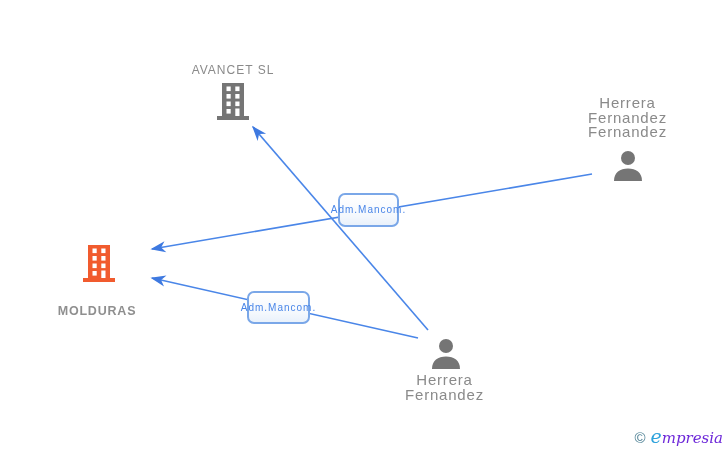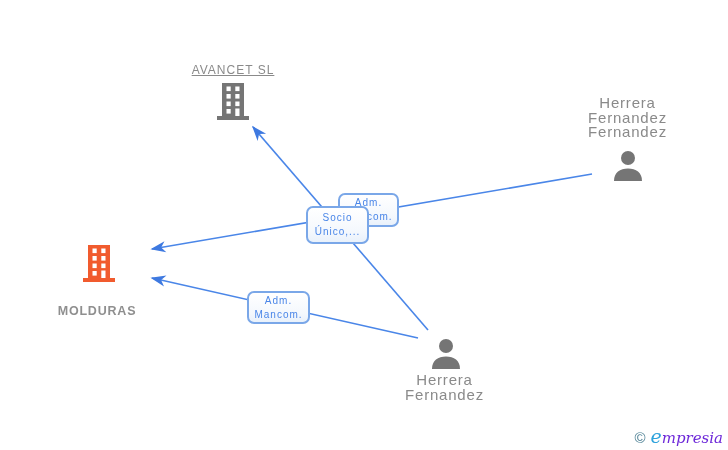--- a/index.html
+++ b/index.html
@@ -21,21 +21,21 @@
     position: absolute;
     z-index: 2;
     background: linear-gradient(180deg, #ffffff 0%, #f4f8fd 70%, #e9f1fb 100%);
     border: 2px solid #7aa7e8;
     border-radius: 7px;
     color: #4a86e8;
     font-size: 10px;
     letter-spacing: 1px;
     line-height: 14px;
     display: flex;
-    flex-direction: column;
+    flex-direction: row;
     align-items: center;
     justify-content: center;
     text-align: center;
     cursor: pointer;
   }
   .edge-label.front { z-index: 3; }
   .node-icon {
     position: absolute;
     z-index: 4;
     cursor: pointer;
@@ -53,21 +53,20 @@
   .node-label.company-main {
     font-weight: bold;
     color: #8f8f8f;
     font-size: 12.5px;
     line-height: 15px;
     margin-top: 16px;
   }
   .node-label.company-sub {
     font-size: 12px;
     letter-spacing: 1px;
-    text-decoration: underline;
   }
   .footer-logo {
     position: absolute;
     right: 5px;
     bottom: 3px;
     z-index: 5;
     display: flex;
     align-items: baseline;
     cursor: pointer;
     font-family: "DejaVu Serif", serif;
@@ -104,24 +103,20 @@
     <line x1="428" y1="330" x2="253" y2="127" stroke="#4a86e8" stroke-width="1.6" marker-end="url(#arrow)"></line>
     <line x1="592" y1="174" x2="152" y2="249" stroke="#4a86e8" stroke-width="1.6" marker-end="url(#arrow)"></line>
     <line x1="418" y1="338" x2="152" y2="278" stroke="#4a86e8" stroke-width="1.6" marker-end="url(#arrow)"></line>
   </svg>
 
   <div class="edge-label" style="left:338px; top:193px; width:61px; height:34px;">
     <span>Adm.</span>
     <span>Mancom.</span>
   </div>
 
-  <div class="edge-label front" style="left:306px; top:206px; width:63px; height:38px;">
-    <span>Socio</span>
-    <span>Único,...</span>
-  </div>
 
   <div class="edge-label" style="left:247px; top:291px; width:63px; height:33px;">
     <span>Adm.</span>
     <span>Mancom.</span>
   </div>
 
   <div class="node-label company-sub" style="left:153px; top:63px; width:160px;">AVANCET SL</div>
   <svg class="node-icon" style="left:217px; top:83px;" width="32" height="37" viewBox="0 0 32 37">
     <g fill="#757575">
       <rect x="0" y="33" width="32" height="4"></rect>

